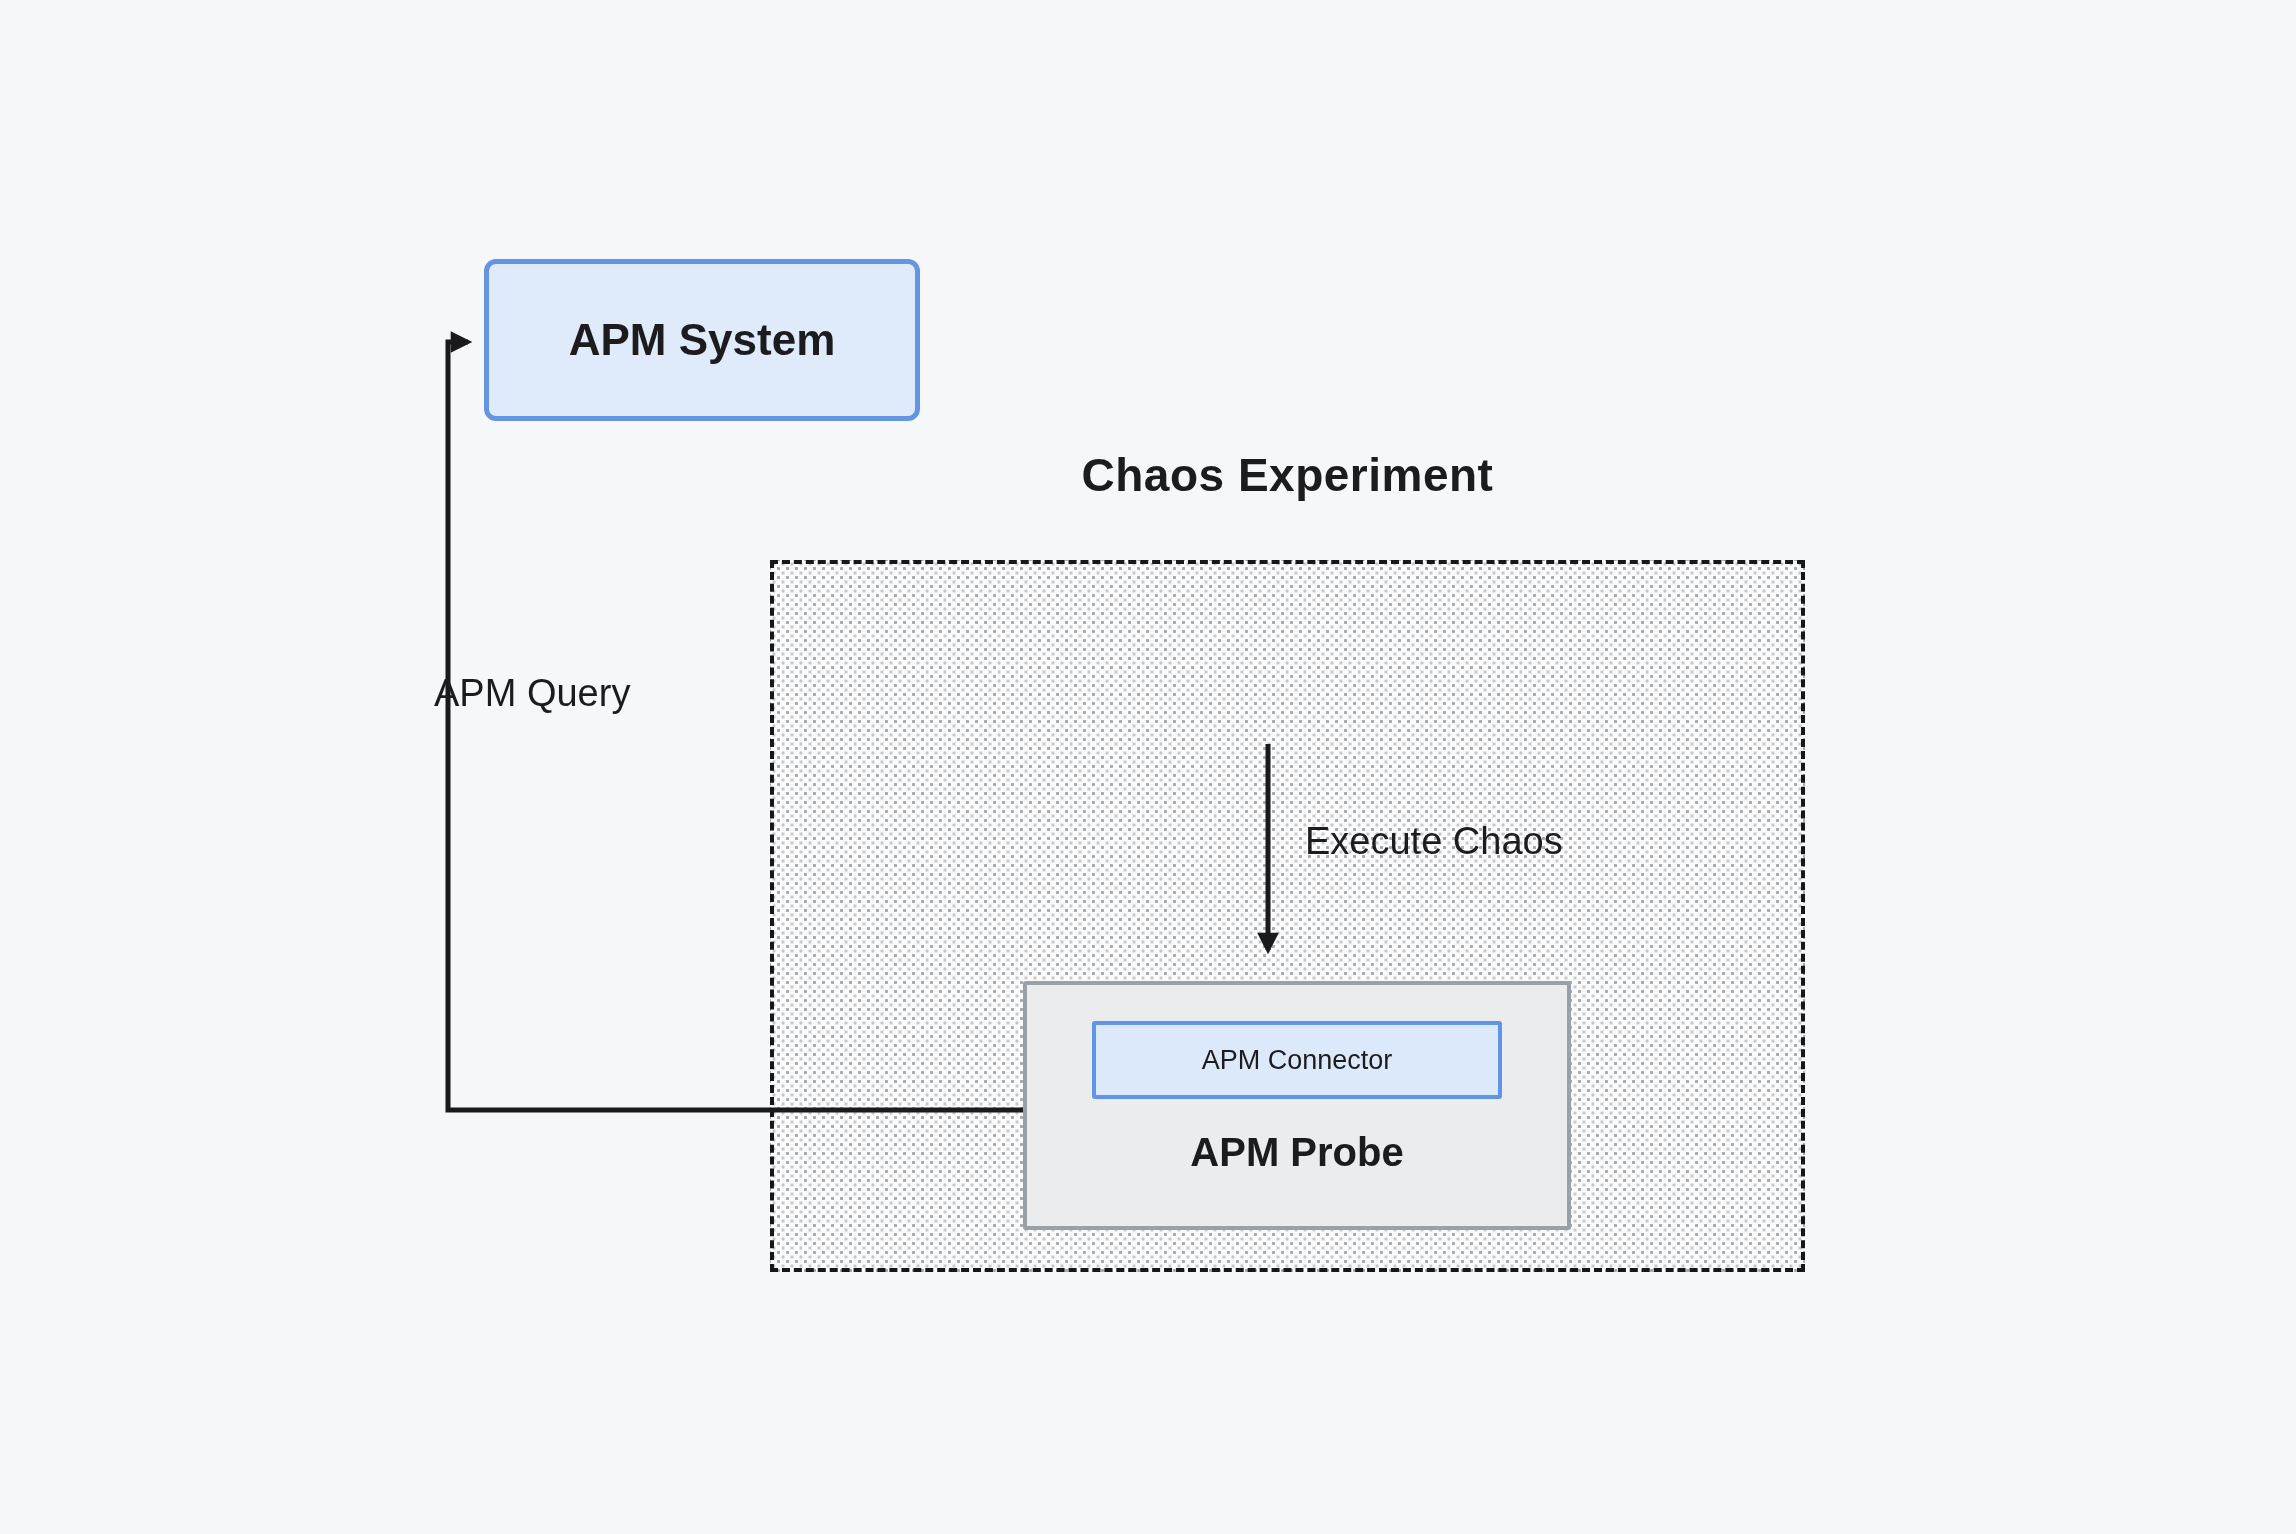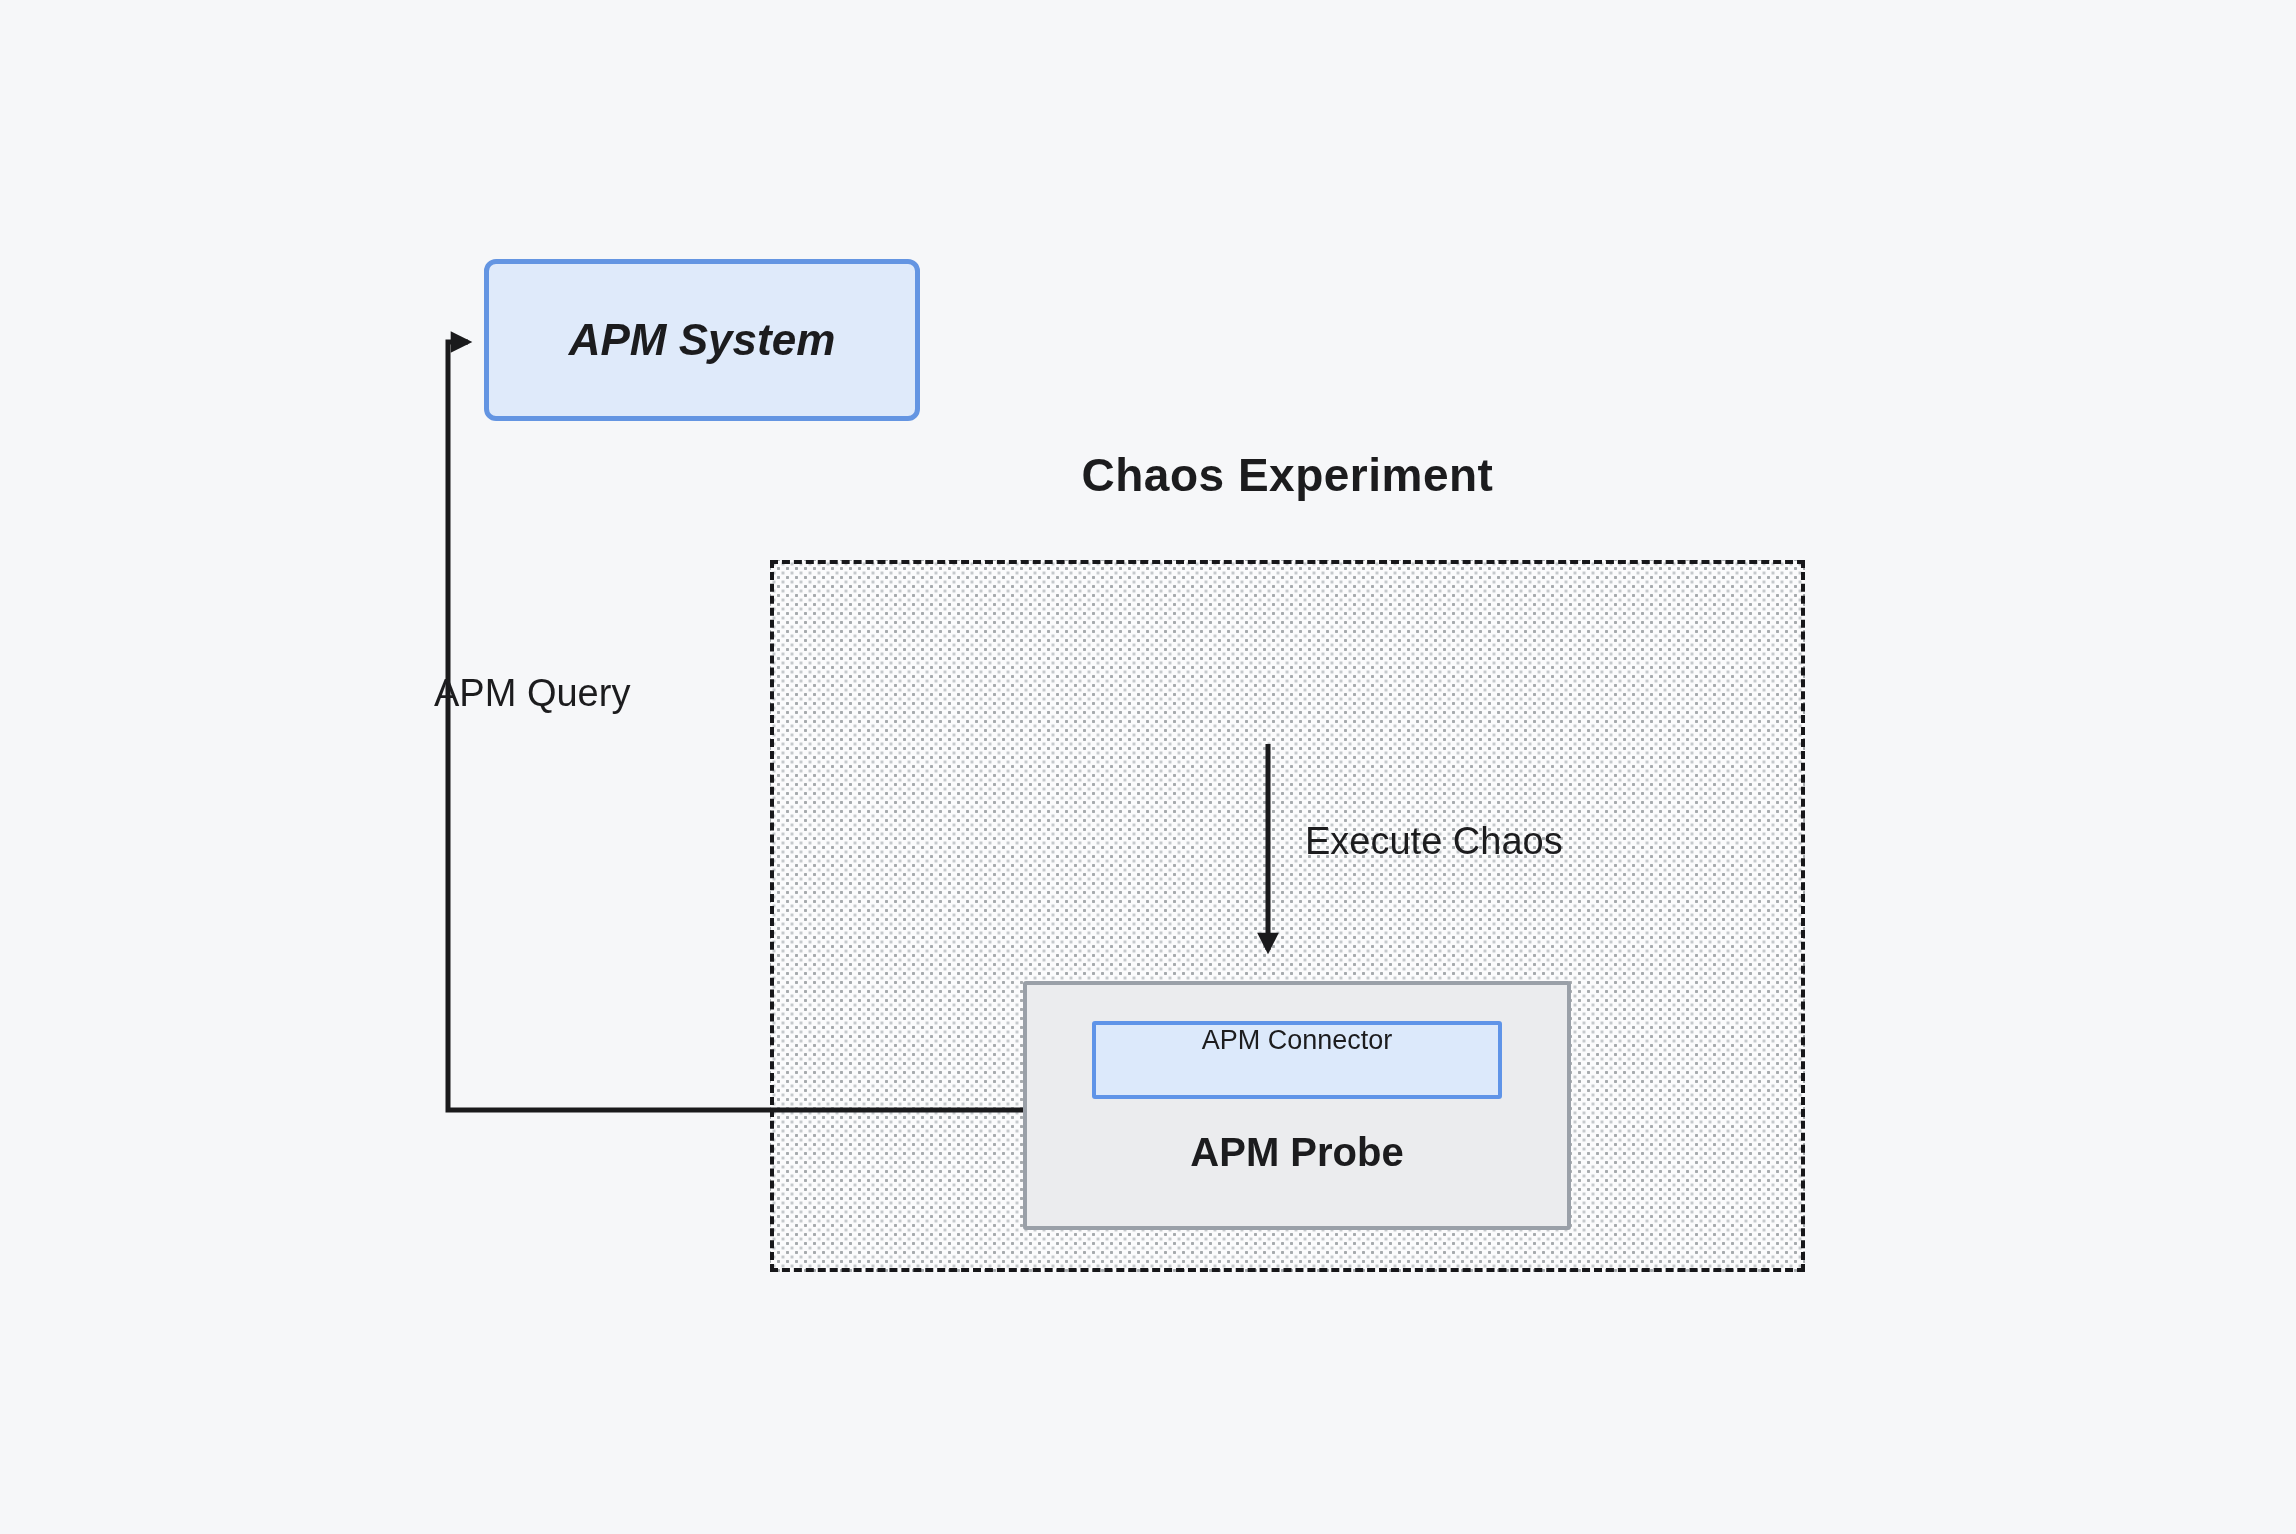--- a/index.html
+++ b/index.html
@@ -58,21 +58,20 @@
     z-index: 3;
   }
   .node-apm-system {
     left: 484px; top: 259px;
     width: 436px; height: 162px;
     background: #dfeafa;
     border: 5px solid #6495e2;
     border-radius: 12px;
     font-size: 44px;
     font-weight: 600;
-    font-style: italic;
   }
   .node-chaos-fault {
     left: 1073px; top: 632px;
     width: 405px; height: 106px;
     background: #ecdef5;
     border: 5px solid #a050cc;
     border-radius: 10px;
     font-size: 42px;
     font-weight: 600;
   }
@@ -86,20 +85,21 @@
     justify-content: flex-start;
   }
   .node-apm-connector {
     margin-top: 36px;
     width: 410px; height: 78px;
     box-sizing: border-box;
     background: #dce9fb;
     border: 4px solid #5f94e8;
     border-radius: 3px;
     display: flex;
+    align-items: center;
     justify-content: center;
     font-size: 27px;
     font-weight: 500;
   }
   .apm-probe-label {
     margin-top: 31px;
     font-size: 40px;
     font-weight: 600;
   }
 

